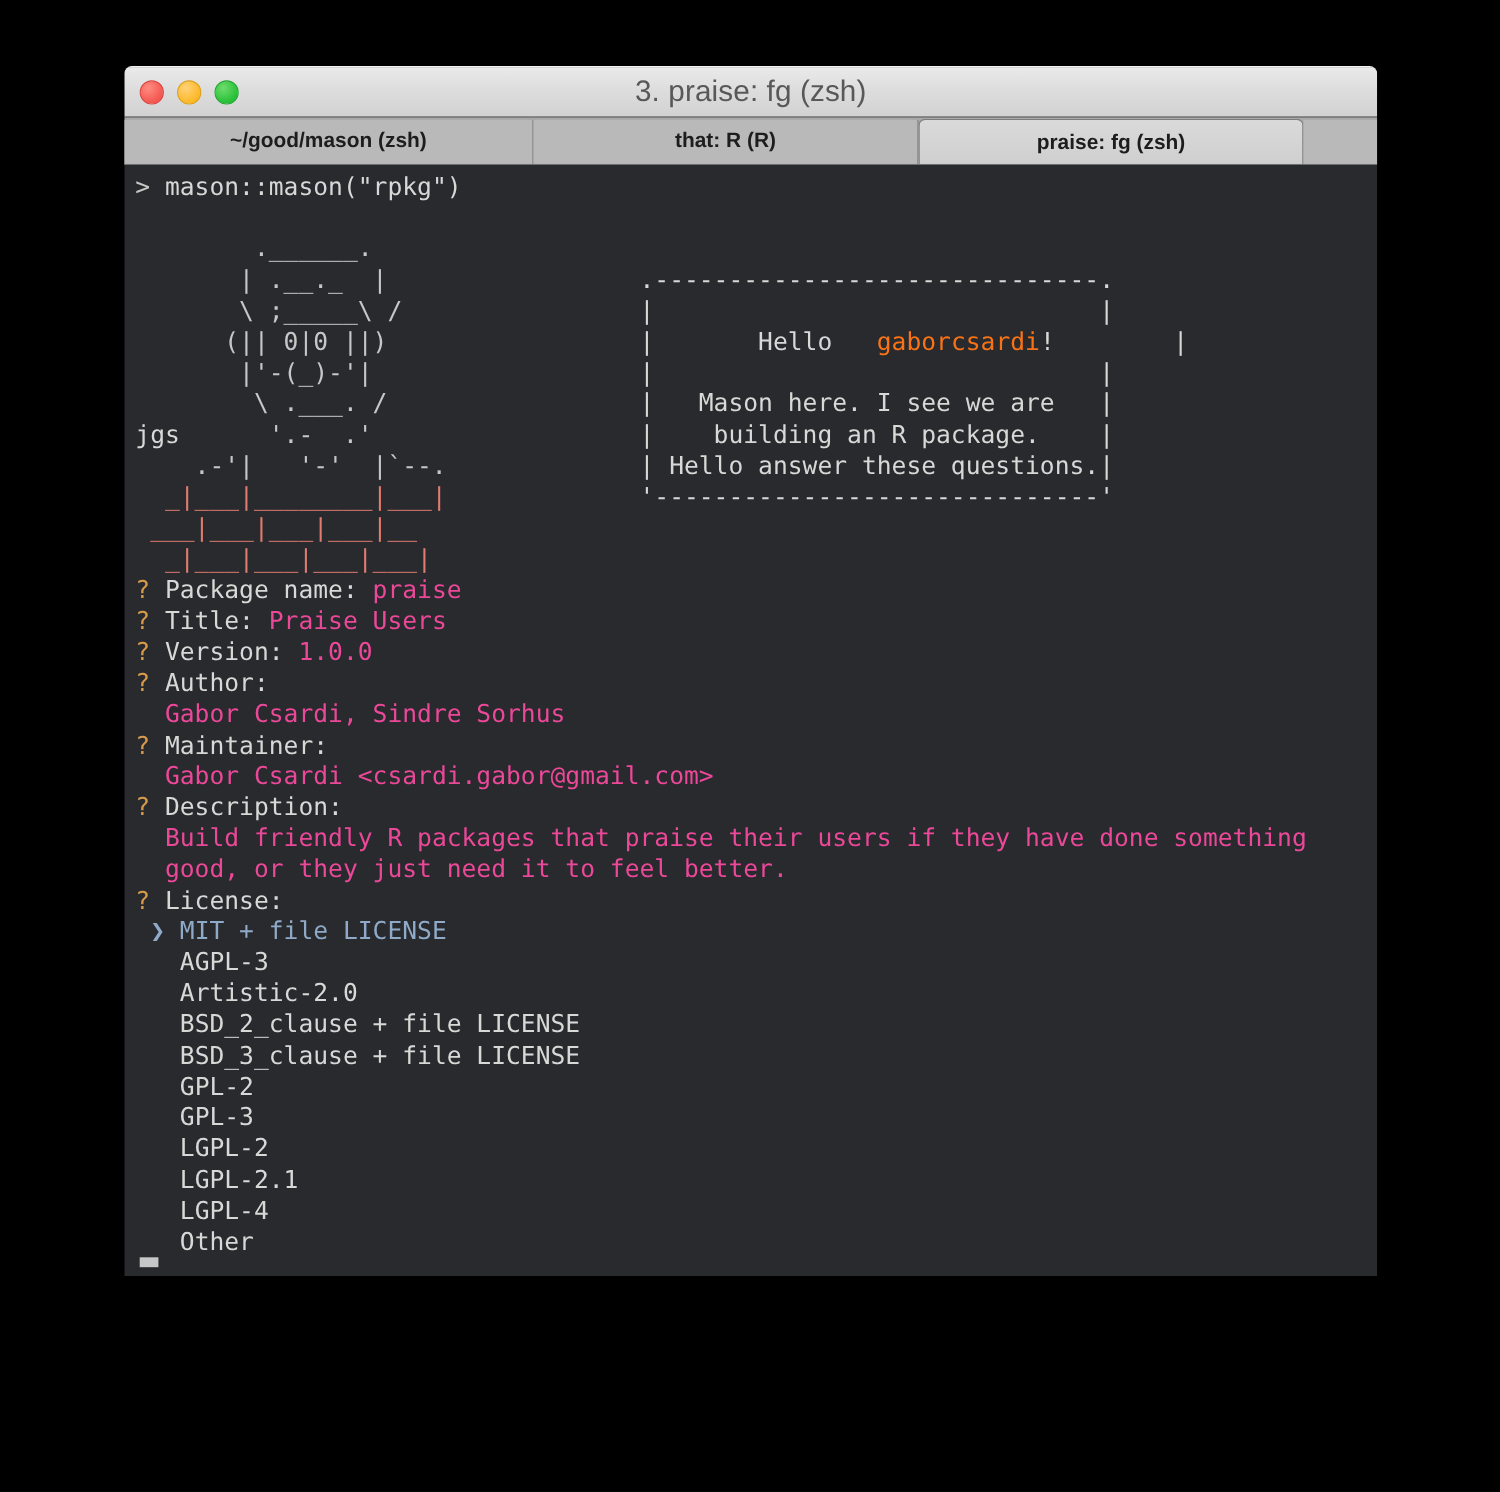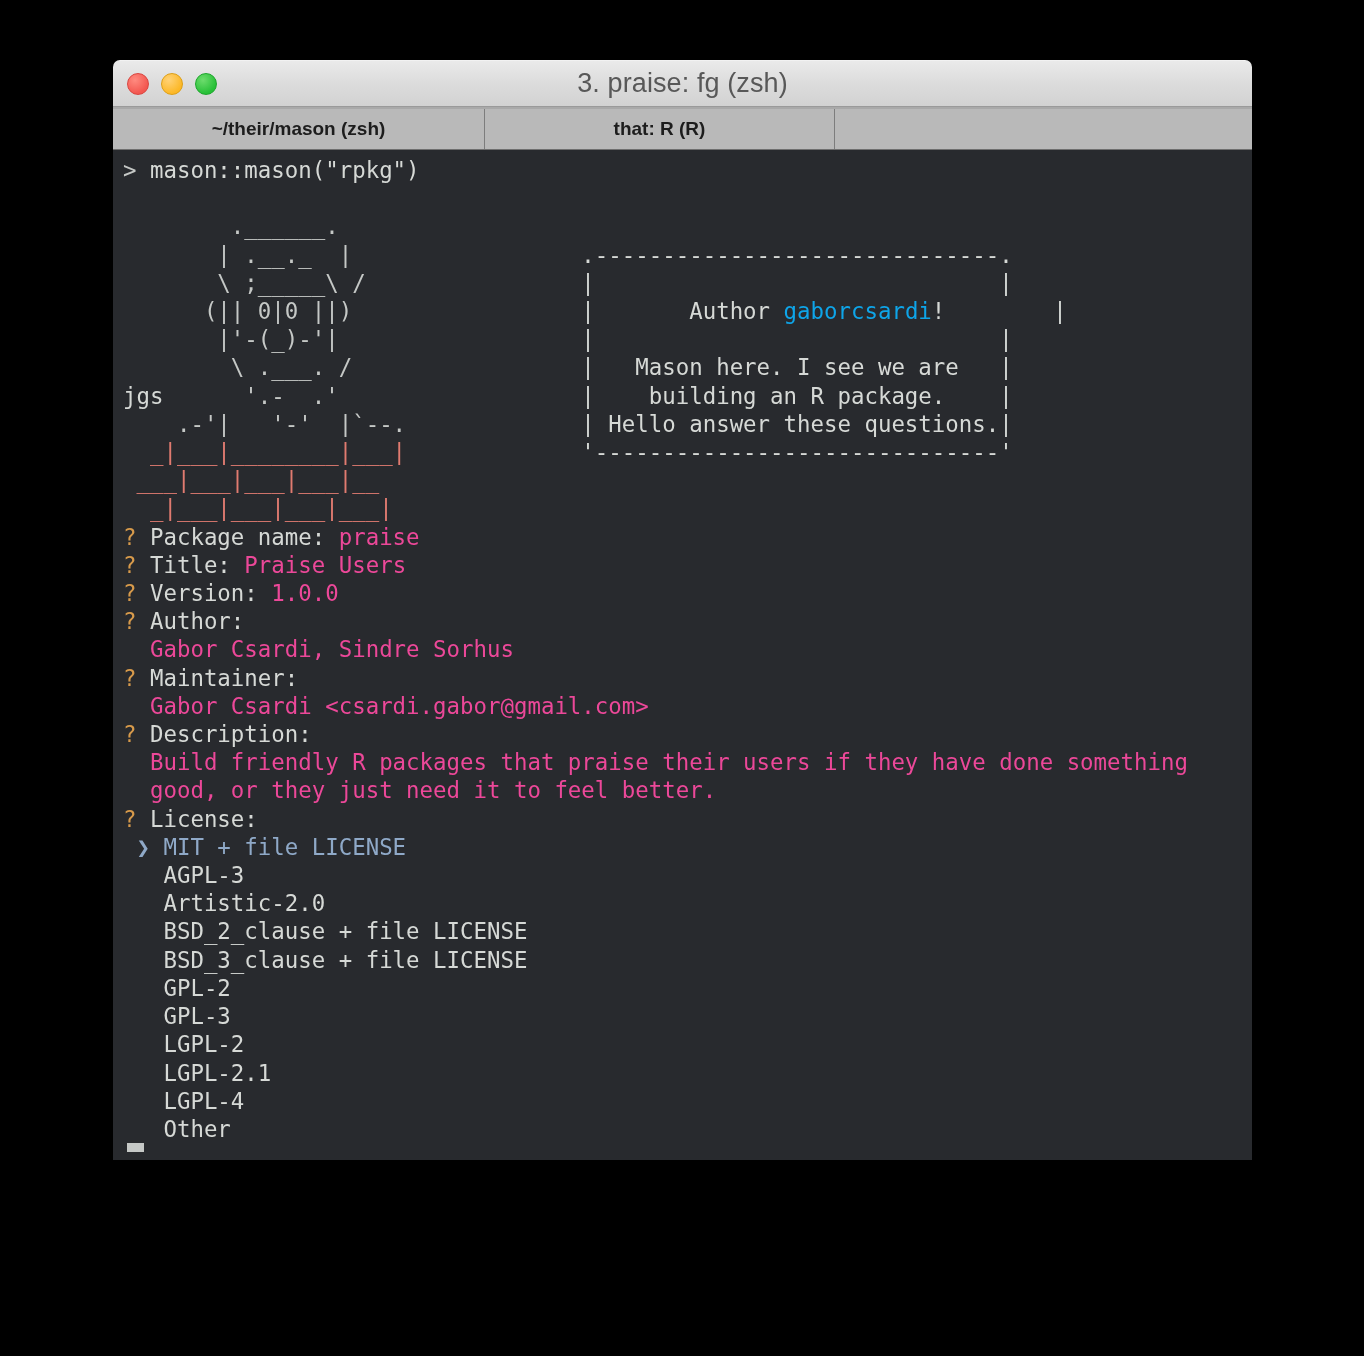--- a/index.html
+++ b/index.html
@@ -119,21 +119,21 @@
     font-size: 22.4px;
     line-height: 28.2px;
     color: #c5c8c6;
     white-space: pre;
     letter-spacing: 0px;
   }
   .c-white   { color: #d6d9d6; }
   .c-gray    { color: #c5c8c6; }
   .c-red     { color: #e07b70; }
   .c-orange  { color: #d79a4b; }
-  .c-tan     { color: #0ea5e9; }
+  .c-tan     { color: #f97316; margin-left: 27px; }
   .c-green   { color: #ec4899; }
   .c-blue    { color: #8fa9c8; }
 
   #cursor {
     position: absolute;
     left: 14px;
     bottom: 8px;
     width: 17px;
     height: 9px;
     background: #c5c8c6;
@@ -147,34 +147,35 @@
   <div id="titlebar">
     <div id="traffic">
       <span class="light close"></span>
       <span class="light min"></span>
       <span class="light max"></span>
     </div>
     <div id="window-title">3. praise: fg (zsh)</div>
   </div>
 
   <div id="tabbar">
-    <div class="tab t0">~/their/mason (zsh)</div>
+    <div class="tab t0">~/good/mason (zsh)</div>
     <div class="tab t1">that: R (R)</div>
+    <div class="tab active">praise: fg (zsh)</div>
     <div class="tab filler"></div>
   </div>
 
   <div id="terminal">
 
     <pre class="term"><span class="c-gray">&gt; </span><span class="c-white">mason::mason("rpkg")</span></pre>
 
     <pre class="term"><span class="c-gray">
         .______.
        | .__._  |                 </span><span class="c-white">.------------------------------.</span><span class="c-gray">
        \ ;_____\ /                </span><span class="c-white">|                              |</span><span class="c-gray">
-      (|| 0|0 ||)                 </span><span class="c-white">|       Author </span><span class="c-tan">gaborcsardi</span><span class="c-white">!        |</span><span class="c-gray">
+      (|| 0|0 ||)                 </span><span class="c-white">|       Hello </span><span class="c-tan">gaborcsardi</span><span class="c-white">!        |</span><span class="c-gray">
        |'-(_)-'|                  </span><span class="c-white">|                              |</span><span class="c-gray">
         \ .___. /                 </span><span class="c-white">|   Mason here. I see we are   |</span><span class="c-gray">
 </span><span class="c-white">jgs</span><span class="c-gray">      '.-  .'                  </span><span class="c-white">|    building an R package.    |</span><span class="c-gray">
     .-'|   '-'  |`--.             </span><span class="c-white">| Hello answer these questions.|</span><span class="c-gray">
 </span><span class="c-red">  _|___|________|___|             </span><span class="c-white">'------------------------------'</span><span class="c-red">
  ___|___|___|___|__
   _|___|___|___|___|</span></pre>
 
     <pre class="term"><span class="c-orange">?</span><span class="c-white"> </span><span class="c-white">Package name:</span><span class="c-white"> </span><span class="c-green">praise</span>
 <span class="c-orange">?</span><span class="c-white"> </span><span class="c-white">Title:</span><span class="c-white"> </span><span class="c-green">Praise Users</span>

